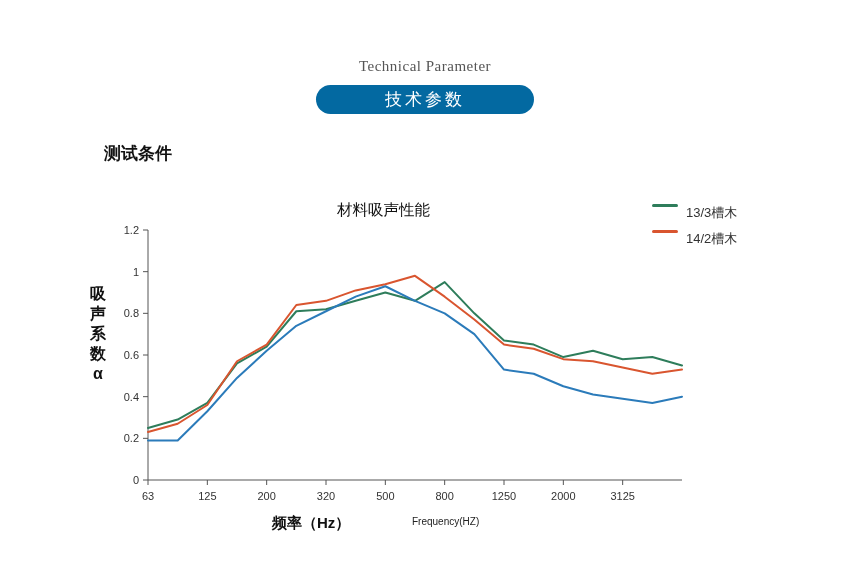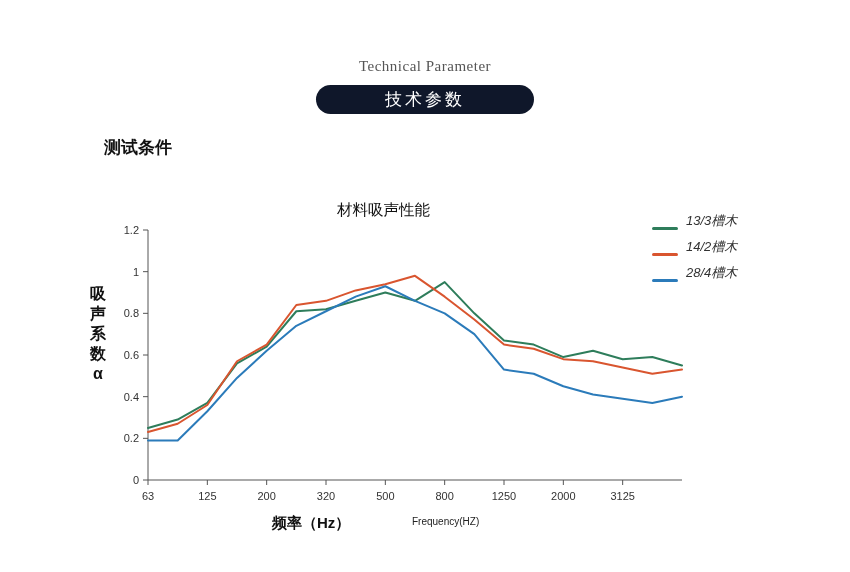--- a/index.html
+++ b/index.html
@@ -25,32 +25,32 @@
     font-family: "Liberation Serif", serif;
     font-size: 15px;
     color: #555;
     letter-spacing: 0.5px;
   }
   .header-pill {
     margin: 10px auto 0 auto;
     width: 218px;
     height: 29px;
     border-radius: 15px;
-    background: #0f172a;
+    background: #0369a1;
     color: #ffffff;
     font-size: 17px;
     line-height: 29px;
     letter-spacing: 3px;
     text-align: center;
   }
 
   
   .conditions {
     margin-left: 104px;
-    margin-top: 22px;
+    margin-top: 28px;
   }
   .cond-title {
     font-size: 17px;
     font-weight: bold;
     color: #111;
   }
   .cond-line {
     margin-top: 9px;
     font-size: 15.5px;
     color: #222;
@@ -74,23 +74,22 @@
     color: #111;
   }
   .legend {
     position: absolute;
     right: -10px;
     top: 8px;
     width: 130px;
   }
   .legend-row {
     display: flex;
-    align-items: flex-end;
+    align-items: flex-start;
     height: 26px;
-    font-style: italic;
   }
   .legend-swatch {
     width: 26px;
     height: 3px;
     margin-right: 8px;
     border-radius: 2px;
   }
   .legend-label {
     font-size: 13px;
     color: #333;
@@ -153,24 +152,20 @@
   <div class="chart-title">材料吸声性能</div>
 
   <div class="legend">
     <div class="legend-row">
       <span class="legend-swatch" id="sw0" style="background: rgb(46, 125, 91);"></span>
       <span class="legend-label">13/3槽木</span>
     </div>
     <div class="legend-row">
       <span class="legend-swatch" id="sw1" style="background: rgb(217, 85, 47);"></span>
       <span class="legend-label">14/2槽木</span>
-    </div>
-    <div class="legend-row">
-      <span class="legend-swatch" id="sw2" style="background: rgb(43, 123, 186);"></span>
-      <span class="legend-label">28/4槽木</span>
     </div>
   </div>
 
   <div class="y-axis-title">吸声系数 α</div>
 
   <div class="plot">
     <svg id="plot-svg" width="600" height="300" viewBox="0 0 600 300">
         <line x1="56" y1="10" x2="56" y2="260" stroke="#555" stroke-width="1"></line>
         <line x1="56" y1="260" x2="590" y2="260" stroke="#555" stroke-width="1"></line>
         <line x1="51" y1="260" x2="56" y2="260" stroke="#555" stroke-width="1"></line>

